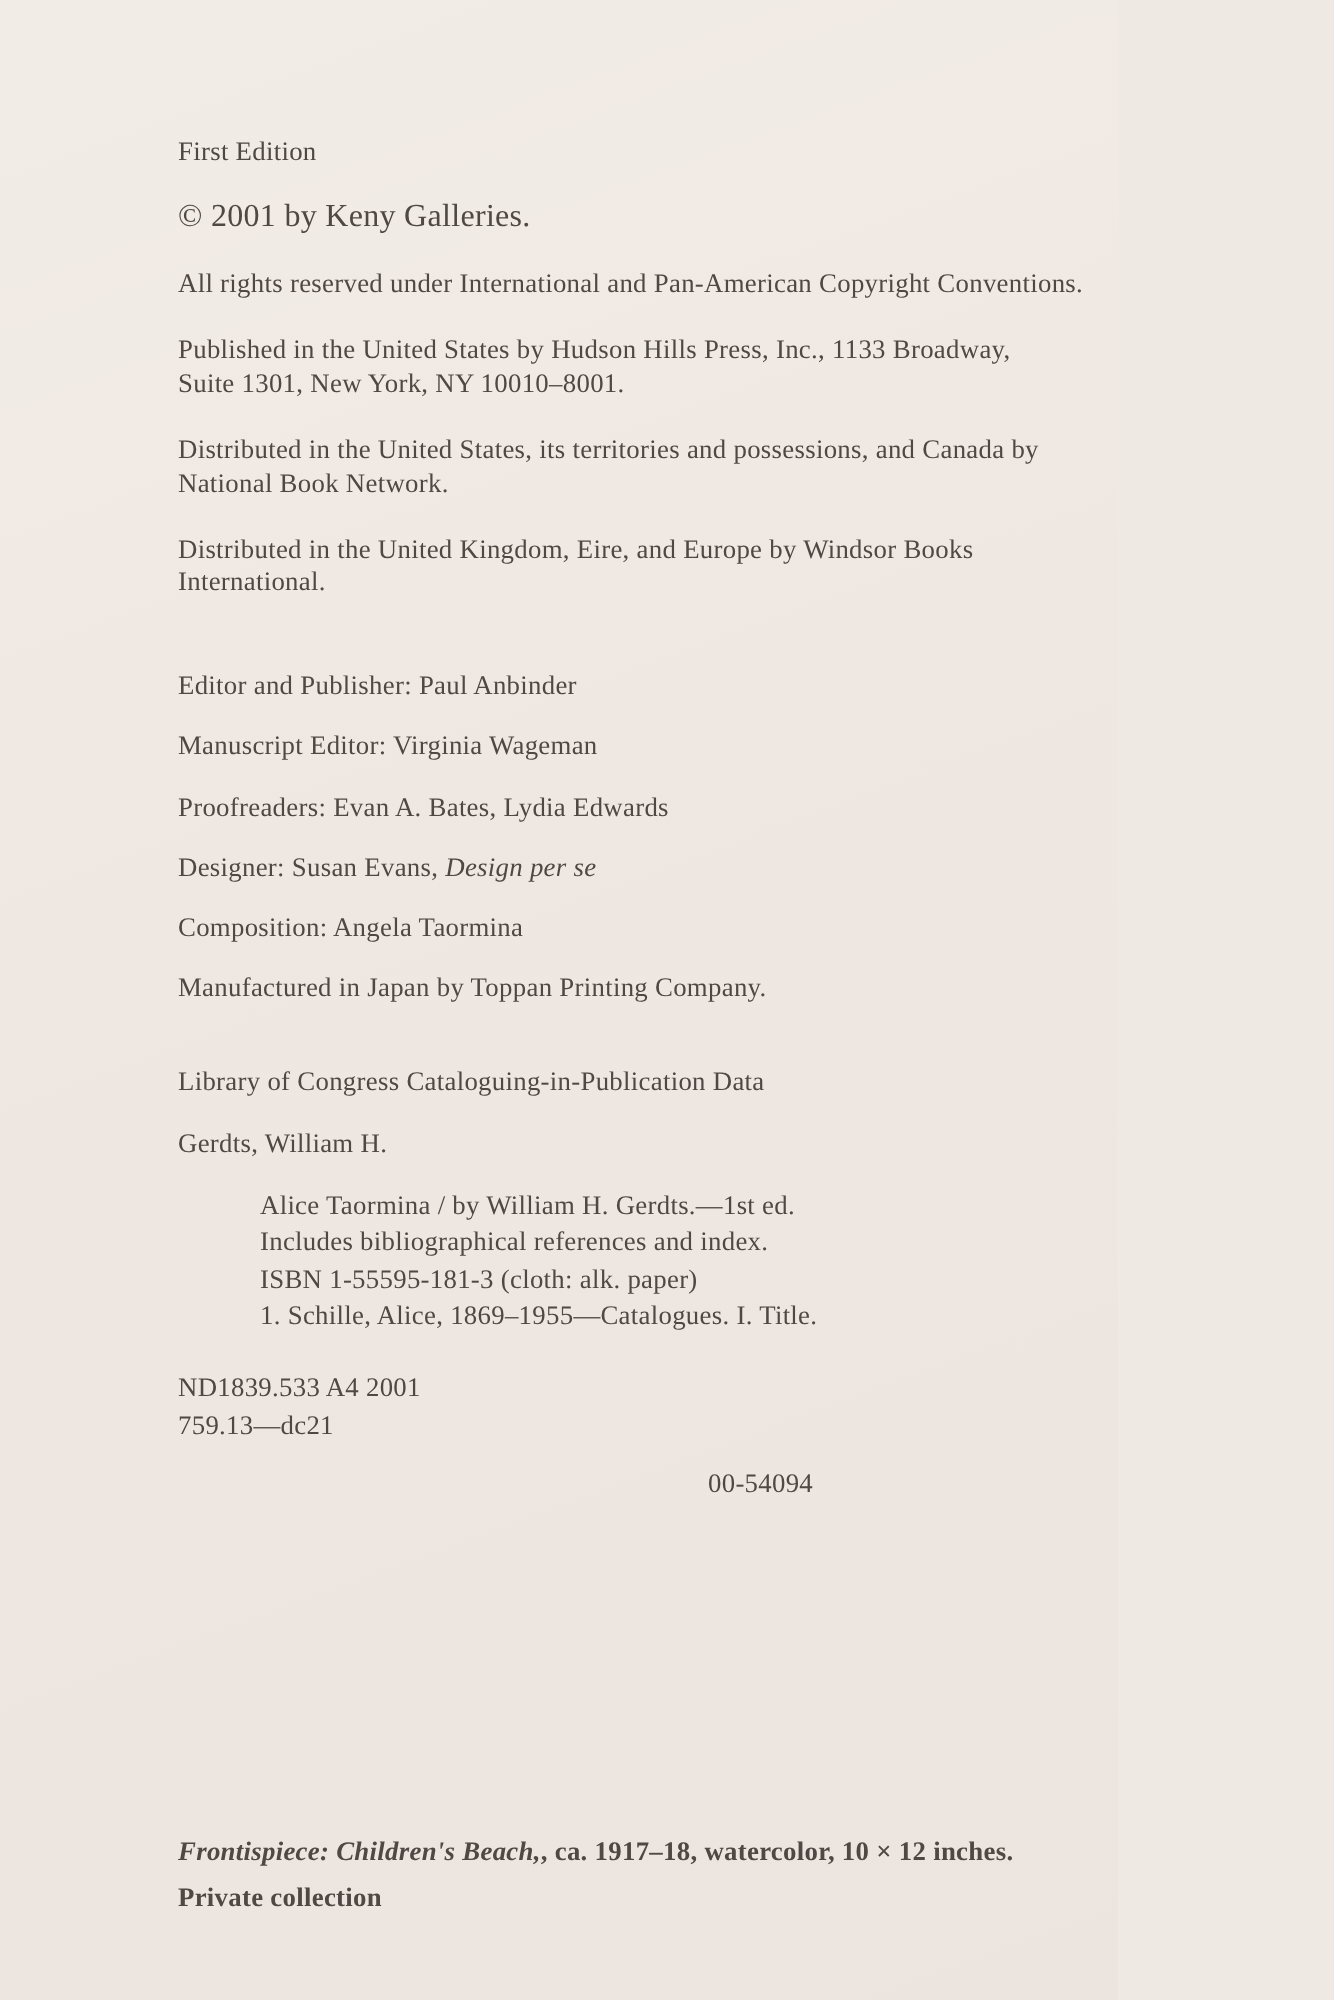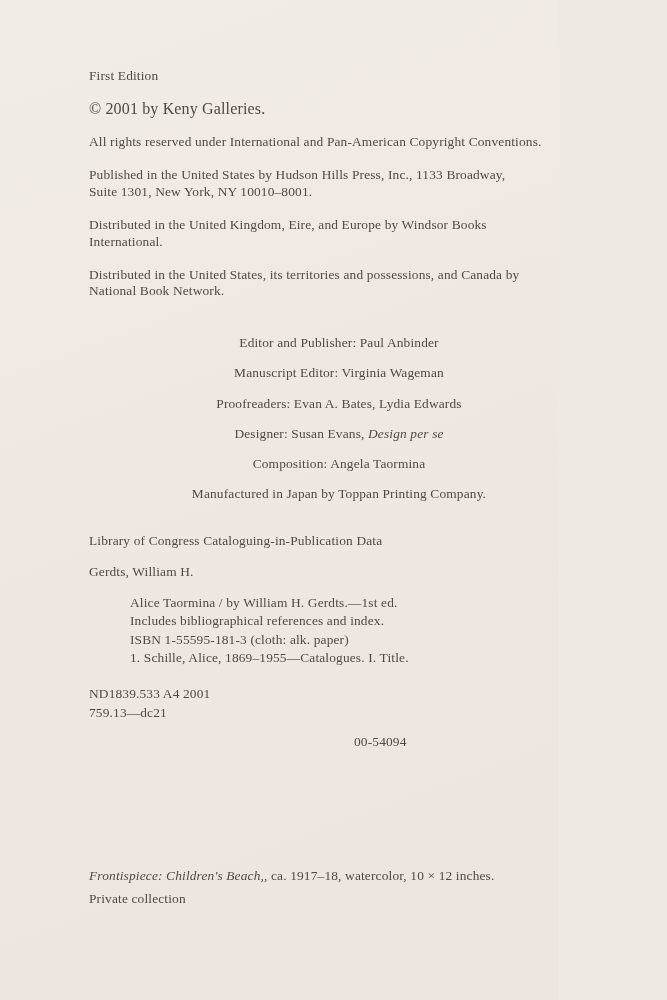--- a/index.html
+++ b/index.html
@@ -38,21 +38,20 @@
     margin-bottom: 16.5px;
   }
   .small-caps-c {
     font-size: 16px;
   }
   .gap-large {
     height: 19px;
   }
   .credits p {
     margin-bottom: 13.5px;
-    text-align: center;
   }
   .credits p:last-child {
     margin-bottom: 0;
   }
   .lc {
     margin-top: 31px;
   }
   .lc p {
     margin-bottom: 13.5px;
   }
@@ -74,22 +73,23 @@
     margin-bottom: 0;
     line-height: 19px;
   }
   .lccn {
     margin-left: 265px;
     margin-top: 12px;
   }
   .frontis {
     position: absolute;
     left: 89px;
-    top: 866px;
+    top: 916px;
     width: 520px;
+    font-weight: bold;
   }
   .frontis p {
     margin-bottom: 4px;
     line-height: 19px;
   }
   em {
     font-style: italic;
   }
 </style>
 </head>
@@ -110,27 +110,27 @@
     <div class="block">
       <p>All rights reserved under International and Pan-American Copyright Conventions.</p>
     </div>
 
     <div class="block">
       <p>Published in the United States by Hudson Hills Press, Inc., 1133 Broadway,</p>
       <p>Suite 1301, New York, NY 10010–8001.</p>
     </div>
 
     <div class="block">
-      <p>Distributed in the United Kingdom, Eire, and Europe by Windsor Books</p>
-      <p>International.</p>
+      <p>Distributed in the United States, its territories and possessions, and Canada by</p>
+      <p>National Book Network.</p>
     </div>
 
     <div class="block">
-      <p>Distributed in the United States, its territories and possessions, and Canada by</p>
-      <p>National Book Network.</p>
+      <p>Distributed in the United Kingdom, Eire, and Europe by Windsor Books</p>
+      <p>International.</p>
     </div>
 
     <div class="gap-large"></div>
 
     <div class="credits">
       <p>Editor and Publisher: Paul Anbinder</p>
       <p>Manuscript Editor: Virginia Wageman</p>
       <p>Proofreaders: Evan A. Bates, Lydia Edwards</p>
       <p><span>Designer: Susan Evans,</span> <em>Design per se</em></p>
       <p>Composition: Angela Taormina</p>

